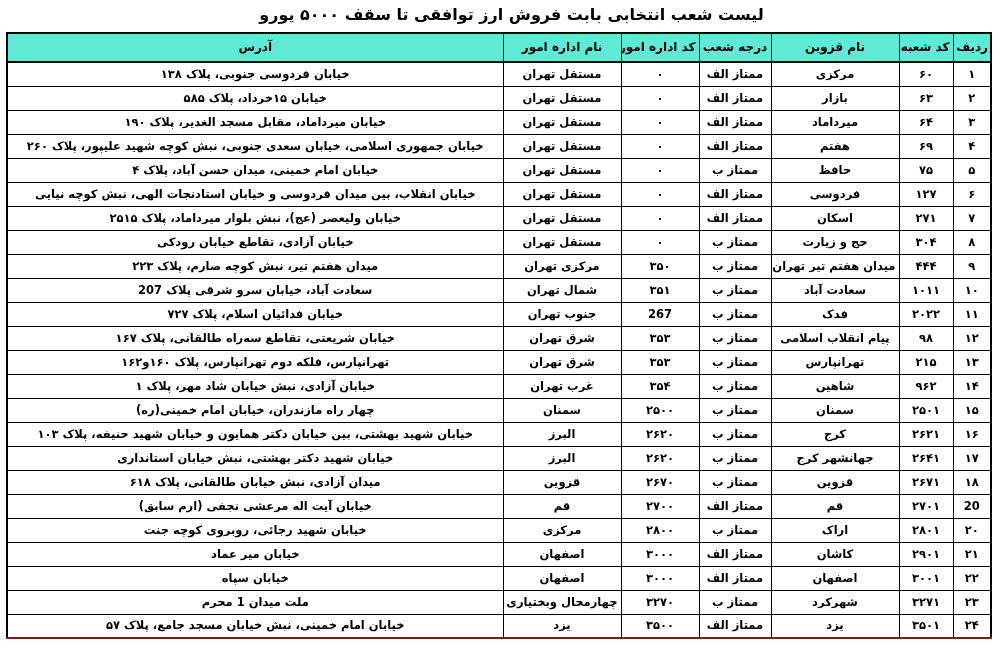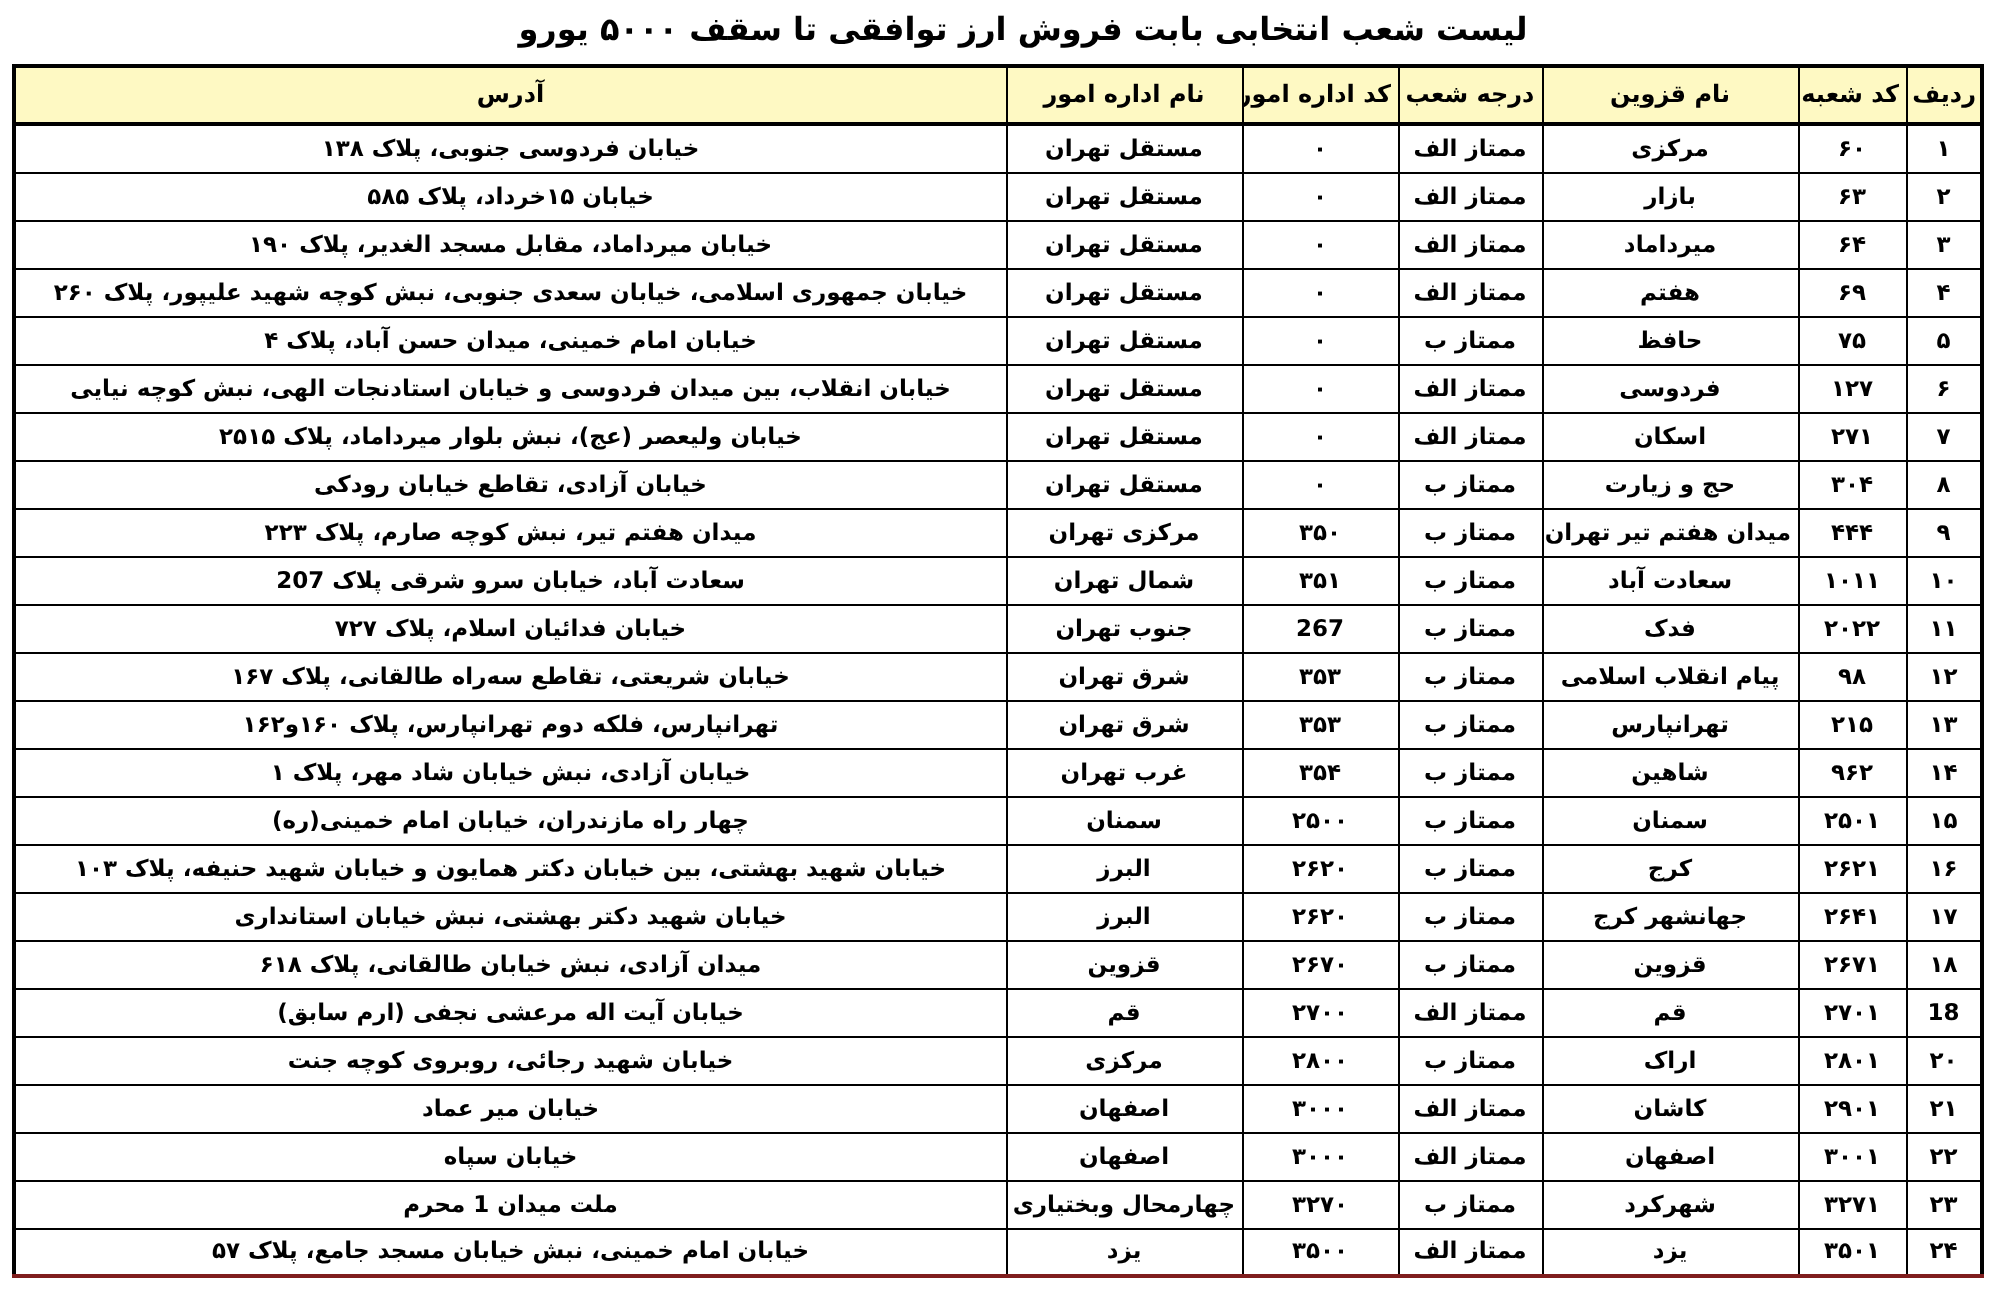--- a/index.html
+++ b/index.html
@@ -61,21 +61,21 @@
     font-size: 11.5px;
     line-height: 1.1;
     height: 24px;
     box-sizing: border-box;
     overflow: hidden;
     white-space: nowrap;
     font-weight: bold;
   }
 
   table.branch-table thead th {
-    background: #fef9c3;
+    background: #5eead4;
     font-size: 12px;
     font-weight: bold;
     height: 29px;
     border-bottom: 2px solid #000;
   }
 
   
   col.c-radif      { width: 38px;  }
   col.c-code       { width: 54px;  }
   col.c-name       { width: 128px; }
@@ -282,21 +282,21 @@
           <tr>
             <td>۱۸</td>
             <td>۲۶۷۱</td>
             <td>قزوین</td>
             <td>ممتاز ب</td>
             <td>۲۶۷۰</td>
             <td>قزوین</td>
             <td class="address">میدان آزادی، نبش خیابان طالقانی، پلاک ۶۱۸</td>
           </tr>
           <tr>
-            <td>18</td>
+            <td>20</td>
             <td>۲۷۰۱</td>
             <td>قم</td>
             <td>ممتاز الف</td>
             <td>۲۷۰۰</td>
             <td>قم</td>
             <td class="address">خیابان آیت اله مرعشی نجفی (ارم سابق)</td>
           </tr>
           <tr>
             <td>۲۰</td>
             <td>۲۸۰۱</td>

